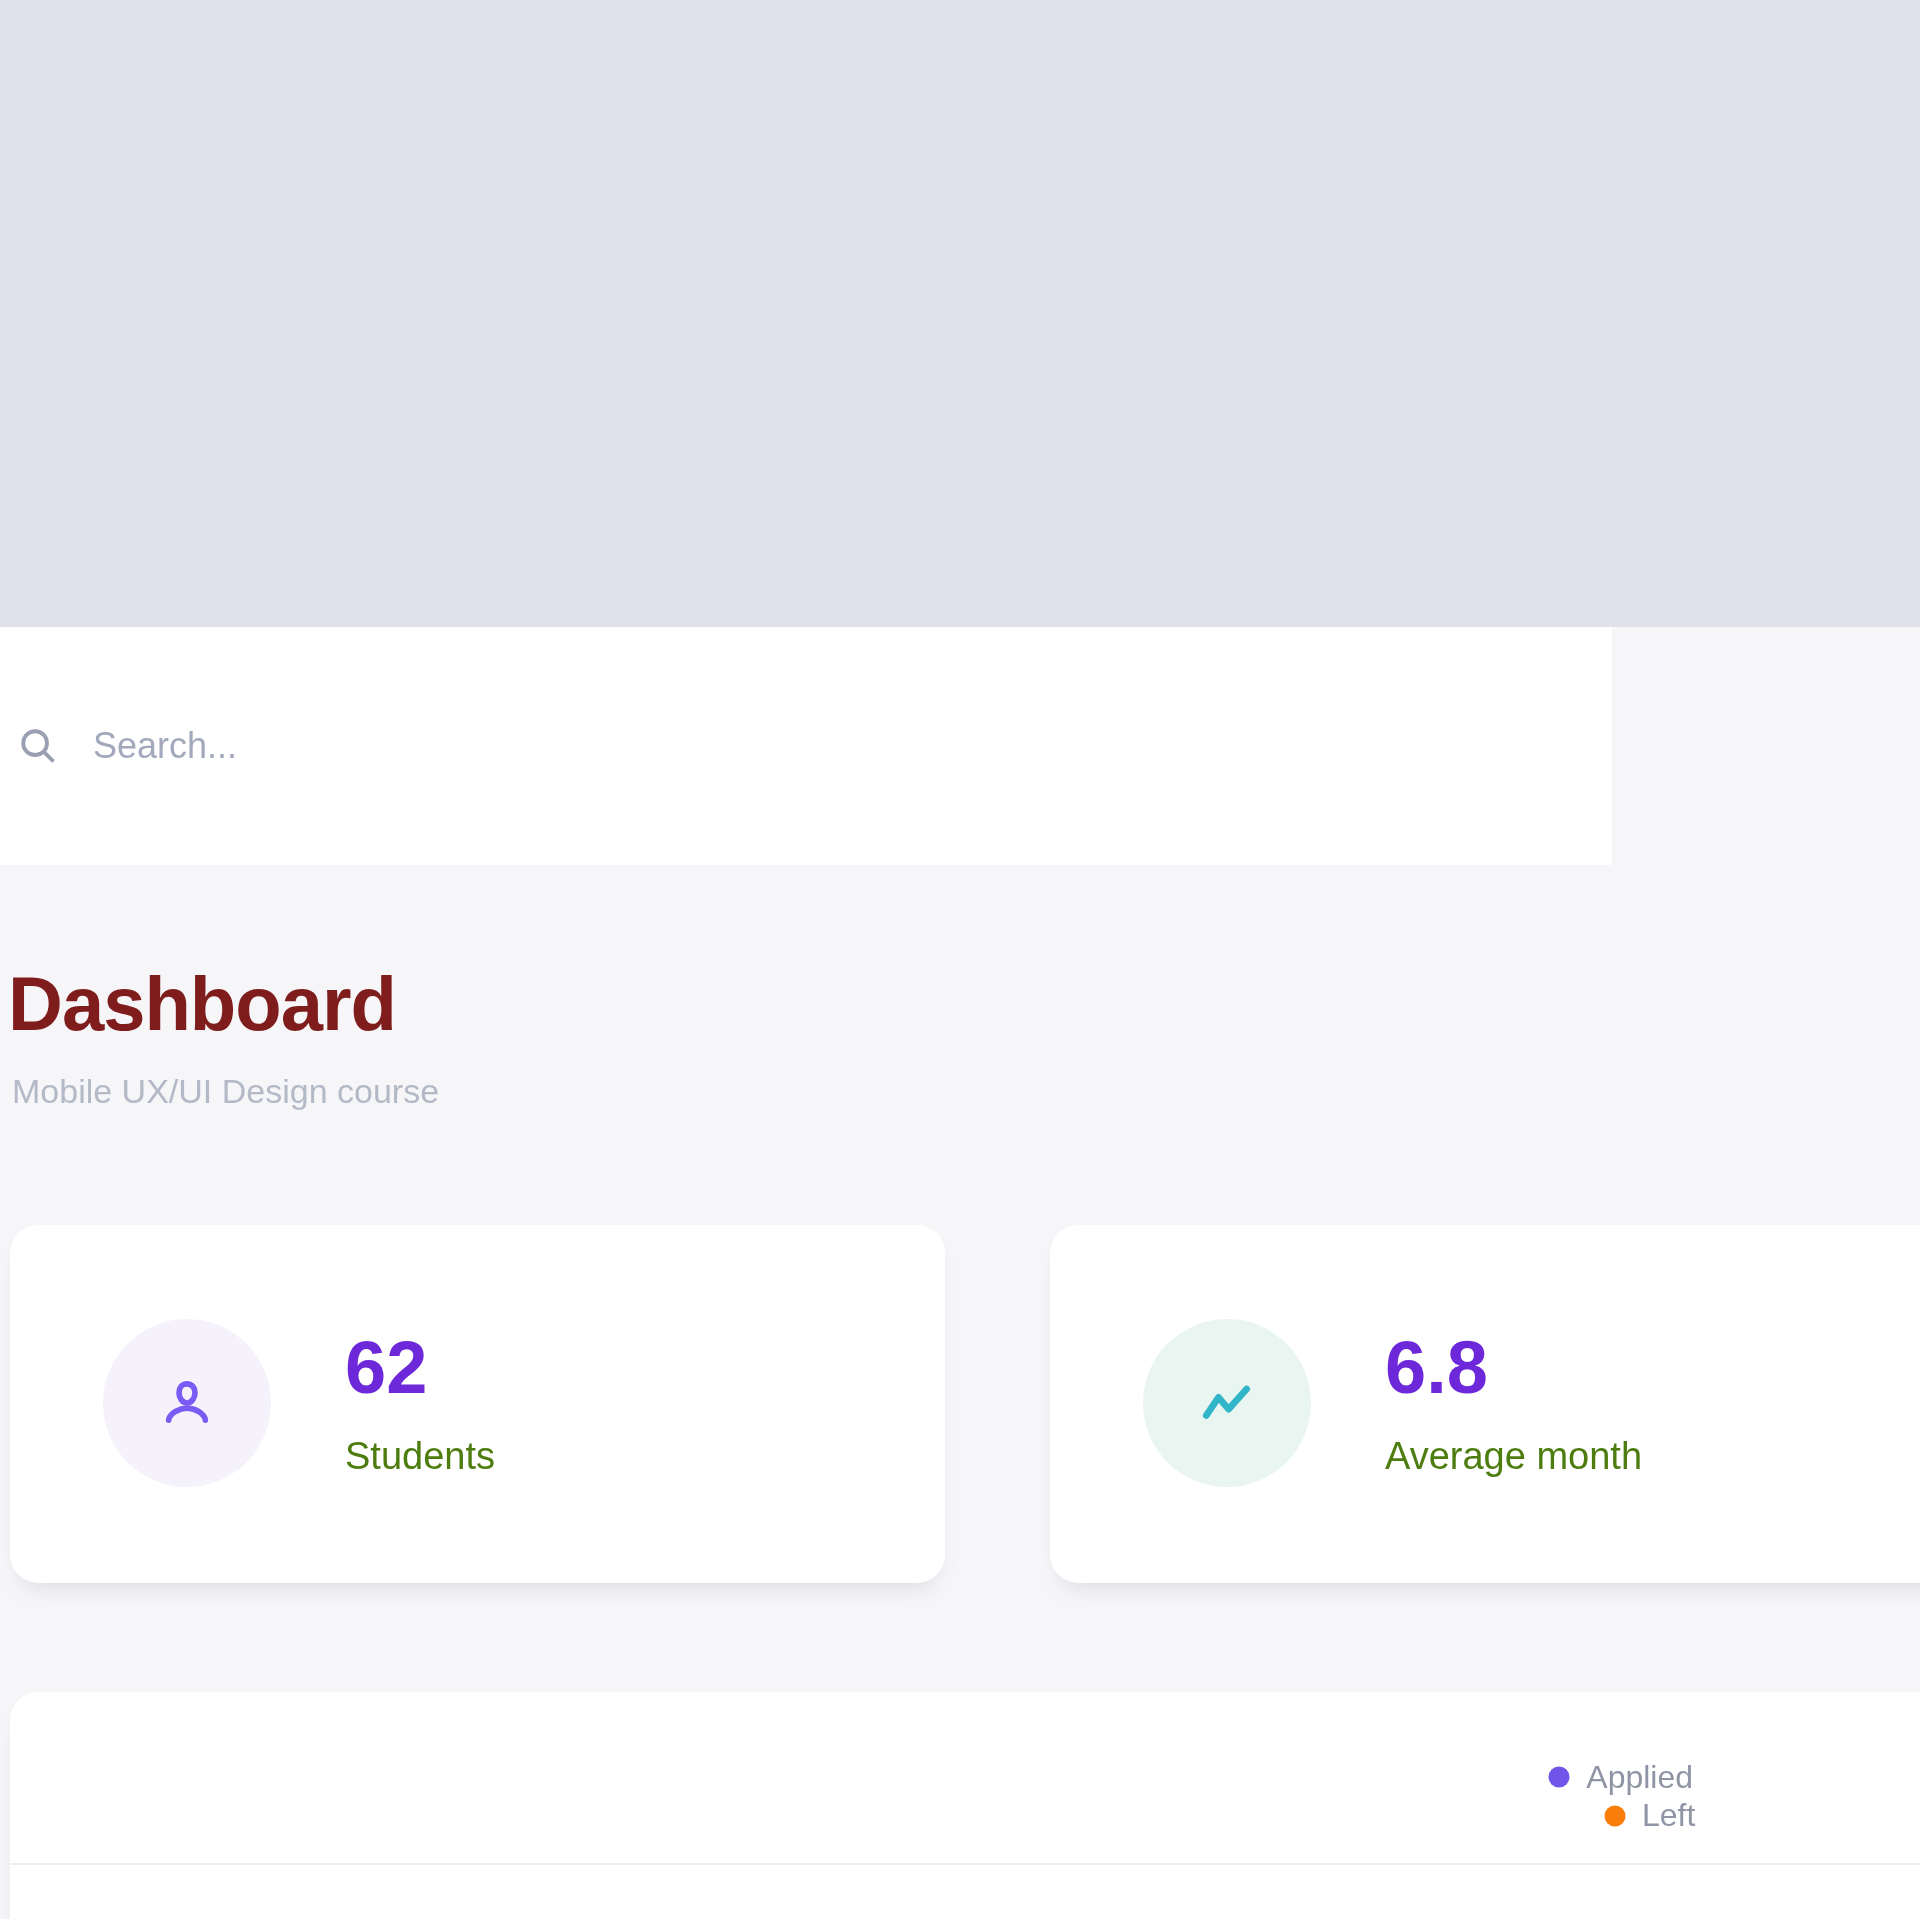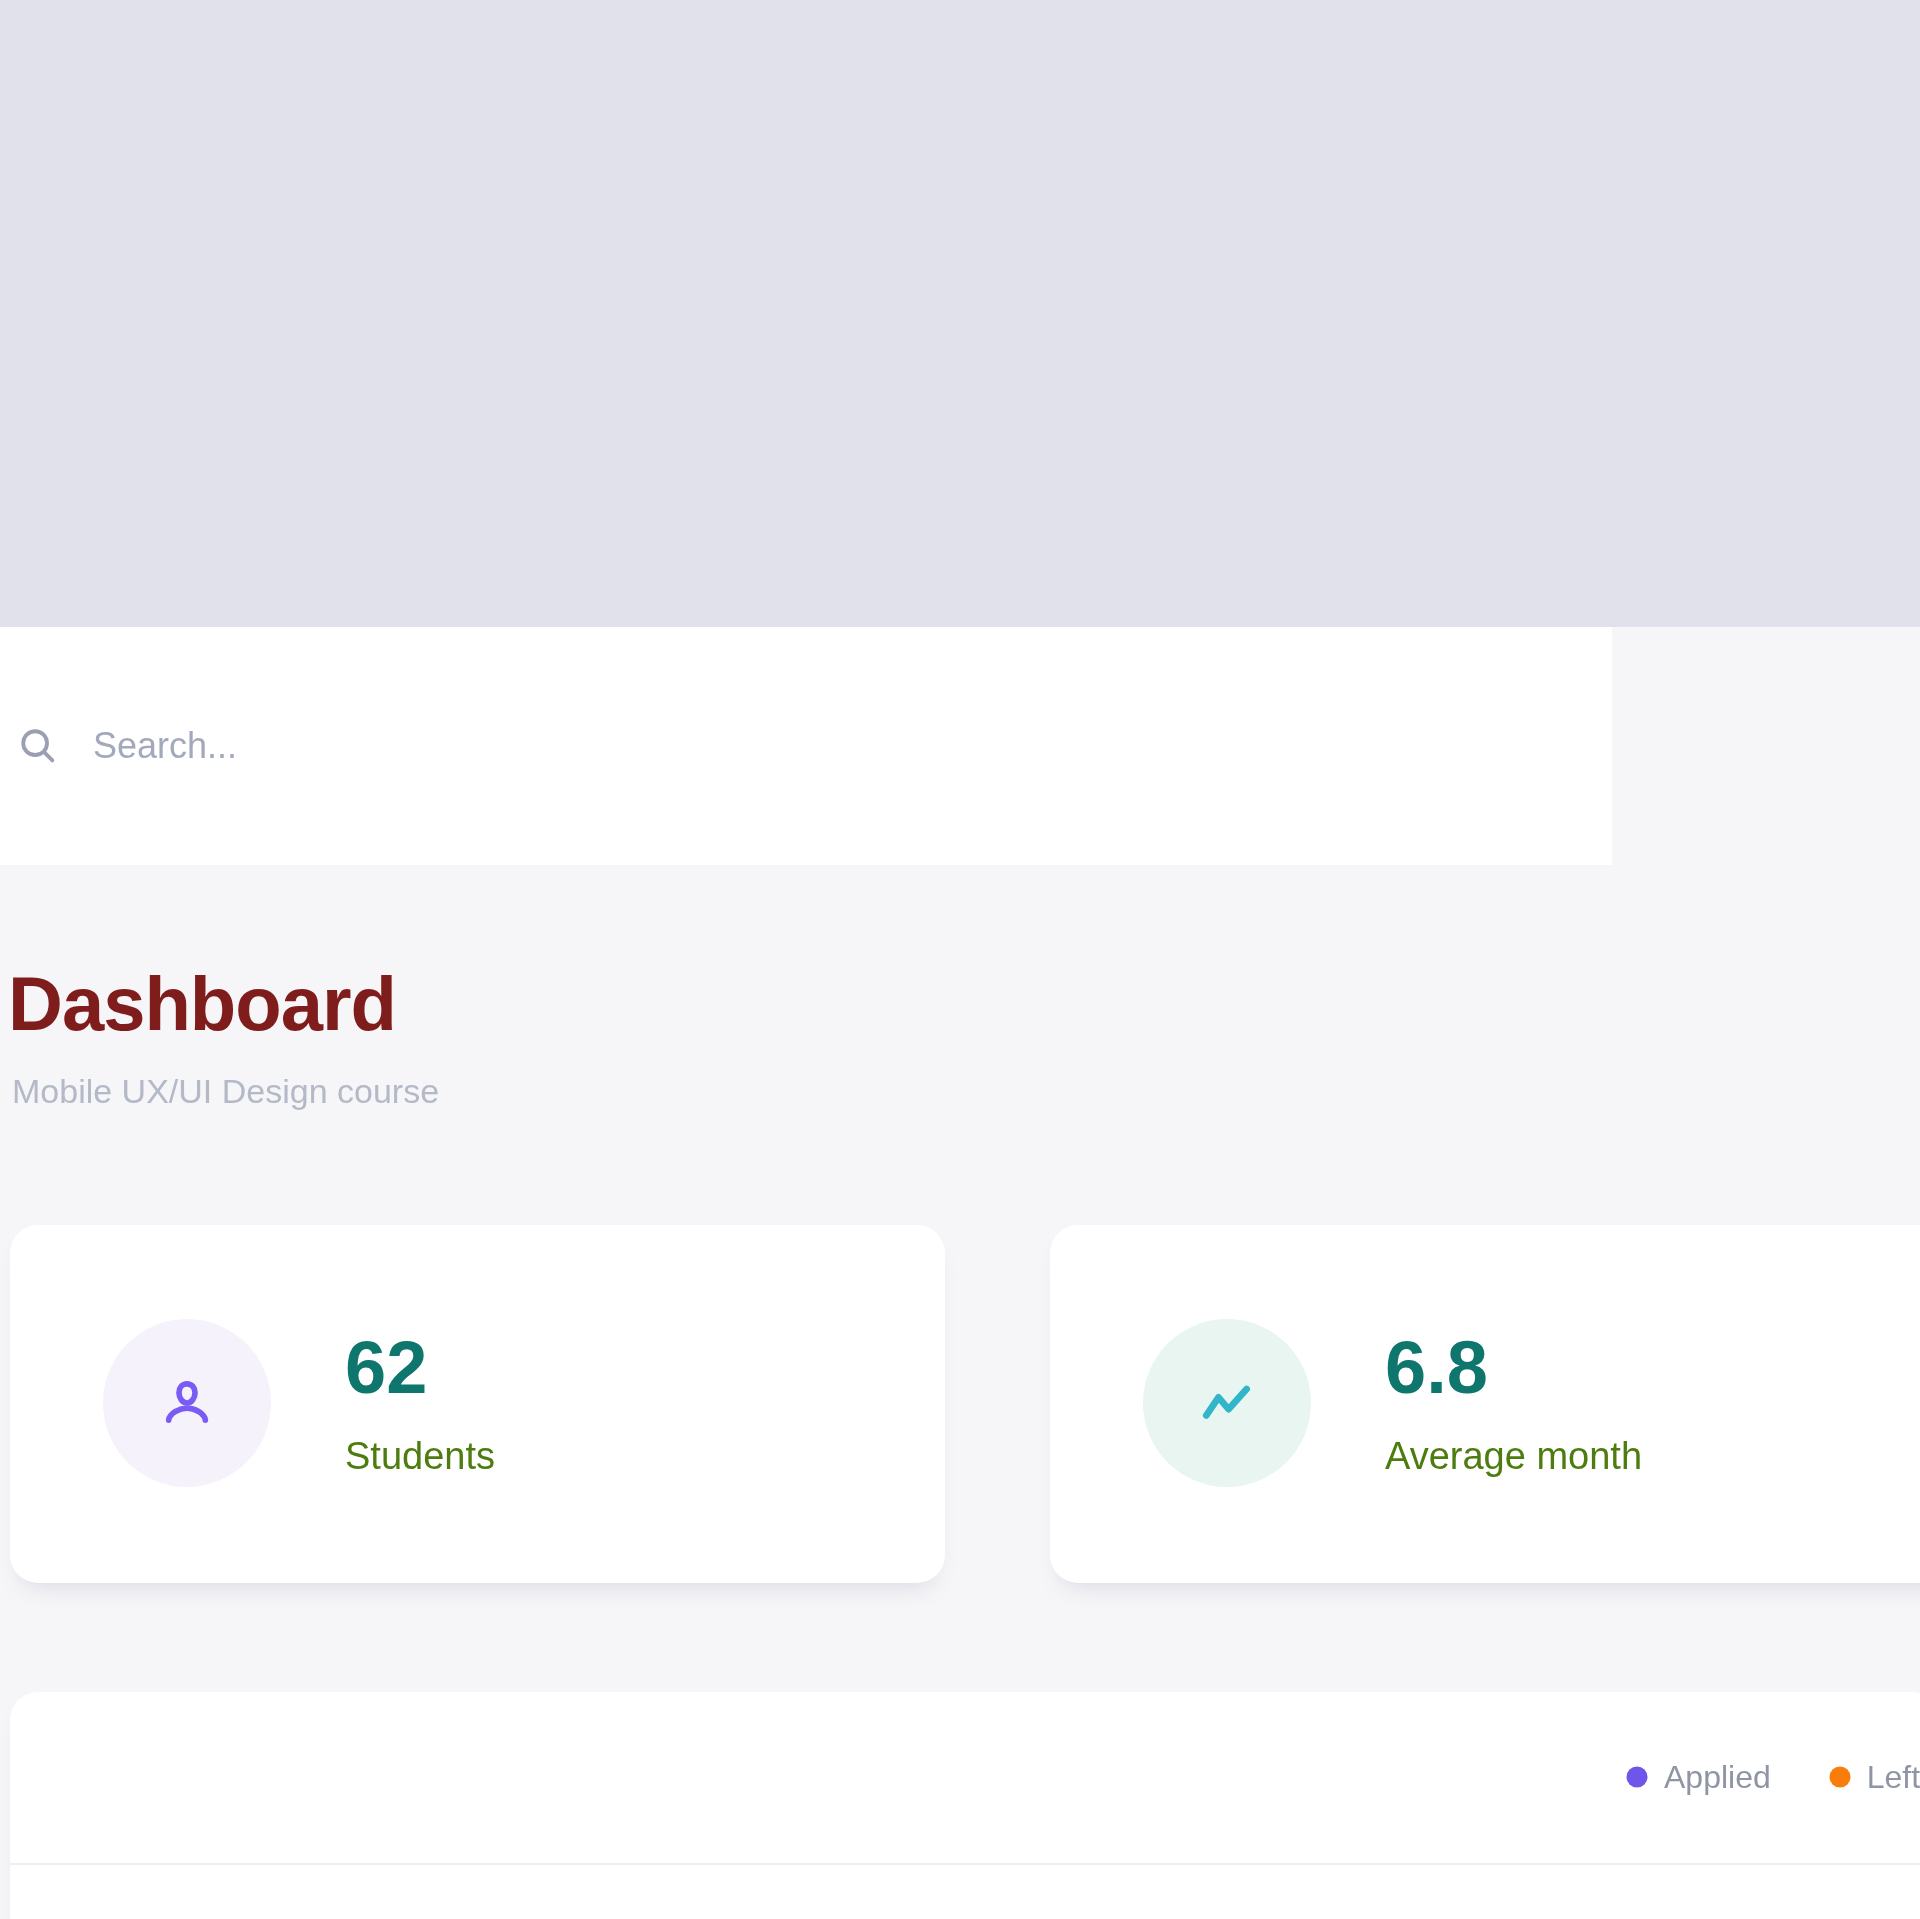--- a/index.html
+++ b/index.html
@@ -72,42 +72,42 @@
     width:168px; height:168px; border-radius:50%;
     display:flex; align-items:center; justify-content:center;
   }
   .circle-purple { background:#f5f2fb; }
   .circle-mint   { background:#e9f5f1; }
   .stat-icon-svg { width:62px; height:62px; }
 
   .stat-value {
     position:absolute; left:335px; top:106px;
     font-size:74px; font-weight:700; line-height:1;
-    color:#0f766e;
+    color:#6d28d9;
   }
   .stat-label {
     position:absolute; left:335px; top:212px;
     font-size:38px; font-weight:400; line-height:1;
     color:#4d7c0f;
   }
 
   
   .chart-card {
     left:10px; top:1692px;
     width:1930px; height:420px;
     border-radius:28px 28px 0 0;
   }
   .chart-title {
     position:absolute; left:68px; top:64px;
     font-size:33px; font-weight:700; line-height:1.2;
     color:#17171c;
   }
   .legend {
-    position:absolute; left:1616px; top:66px;
-    display:flex; align-items:center;
+    position:absolute; left:1536px; top:66px;
+    display:flex; align-items:center;flex-direction:column;
   }
   .legend-item { display:flex; align-items:center; cursor:default; }
   .legend-item + .legend-item { margin-left:58px; }
   .legend-dot-svg { width:22px; height:22px; margin-right:16px; }
   .legend-label {
     font-size:32px; line-height:1.2; color:#8f95a4; font-weight:400;
     white-space:nowrap;
   }
   .gridline {
     position:absolute; left:0; top:171px;

